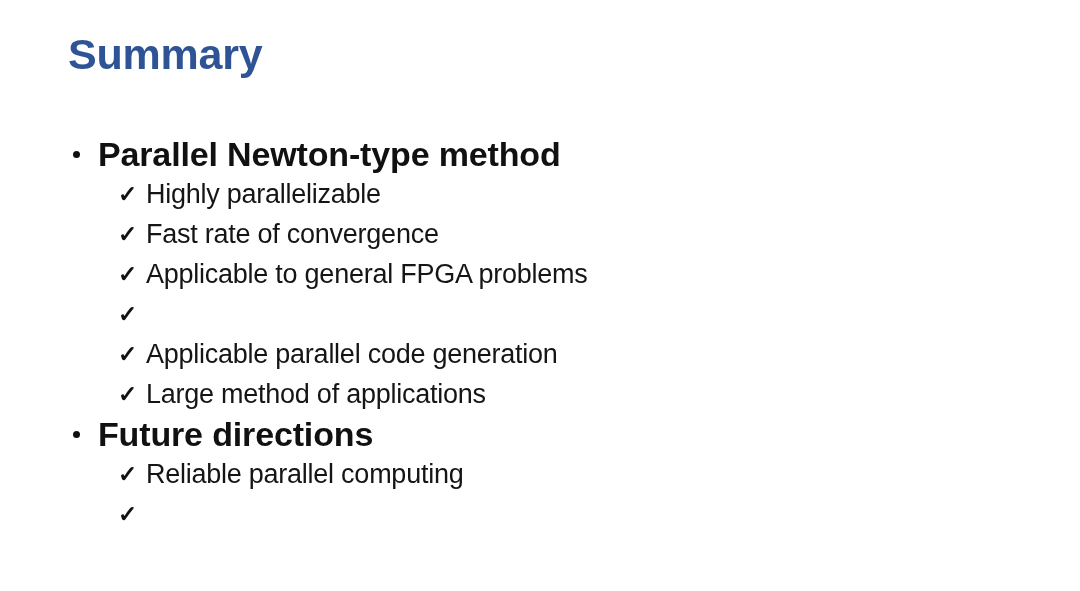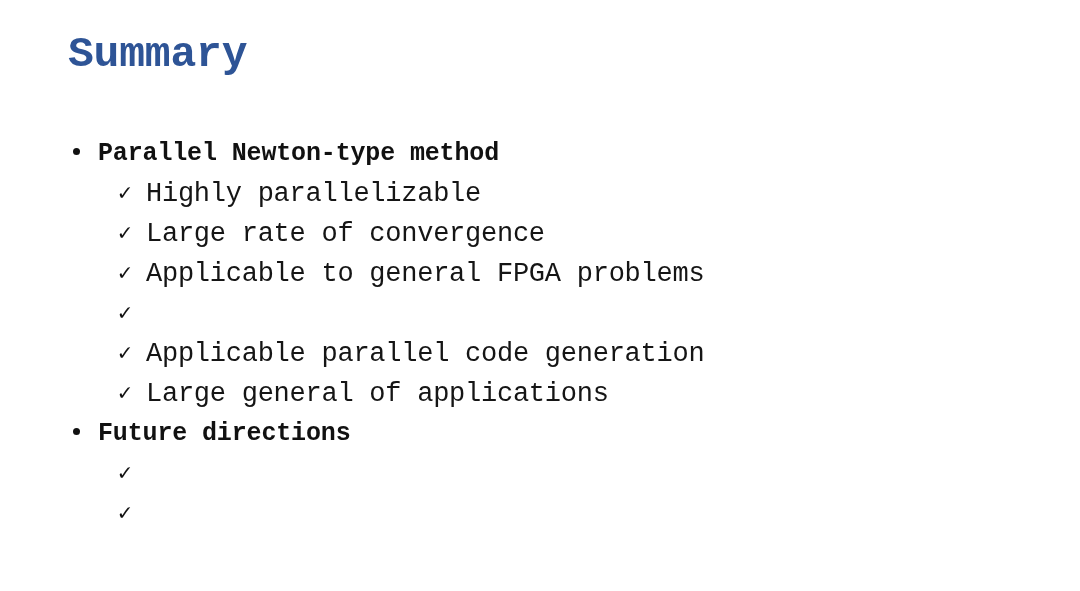--- a/index.html
+++ b/index.html
@@ -7,21 +7,21 @@
     padding: 0;
     background: #ffffff;
   }
 
   #slide {
     position: relative;
     width: 1080px;
     height: 591px;
     background: #ffffff;
     overflow: hidden;
-    font-family: Liberation Mono, monospace;
+    font-family: Liberation Sans, sans-serif;
     -webkit-font-smoothing: antialiased;
   }
 
   
   #slide-title {
     position: absolute;
     left: 68px;
     top: 30px;
     font-size: 43px;
     font-weight: bold;
@@ -42,21 +42,21 @@
   .outline-group {
     display: block;
   }
 
   
   .level1 {
     position: relative;
     height: 40px;
     line-height: 40px;
     padding-left: 98px;
-    font-size: 25px;
+    font-size: 34px;
     font-weight: bold;
     color: #111111;
     white-space: nowrap;
     letter-spacing: -0.15px;
   }
   .level1 .marker {
     position: absolute;
     left: 73px;
     top: 0;
     width: 16px;
@@ -119,49 +119,50 @@
       <div class="level1">
         <span class="marker"><span class="dot"></span></span>
         <span class="outline-text">Parallel Newton-type method</span>
       </div>
       <div class="level2">
         <span class="marker">✓</span>
         <span class="outline-text">Highly parallelizable</span>
       </div>
       <div class="level2">
         <span class="marker">✓</span>
-        <span class="outline-text">Large rate of convergence</span>
+        <span class="outline-text">Fast rate of convergence</span>
       </div>
       <div class="level2">
         <span class="marker">✓</span>
         <span class="outline-text">Applicable to general FPGA problems</span>
       </div>
     </div>
 
     <div class="outline-group">
       <div class="level2">
         <span class="marker">✓</span>
       </div>
       <div class="level2">
         <span class="marker">✓</span>
         <span class="outline-text">Applicable parallel code generation</span>
       </div>
       <div class="level2">
         <span class="marker">✓</span>
-        <span class="outline-text">Large general of applications</span>
+        <span class="outline-text">Large method of applications</span>
       </div>
     </div>
 
     <div class="outline-group">
       <div class="level1">
         <span class="marker"><span class="dot"></span></span>
         <span class="outline-text">Future directions</span>
       </div>
       <div class="level2">
         <span class="marker">✓</span>
+        <span class="outline-text">Reliable parallel computing</span>
       </div>
       <div class="level2">
         <span class="marker">✓</span>
       </div>
     </div>
 
   </div>
 </div>
 
 </body></html>

